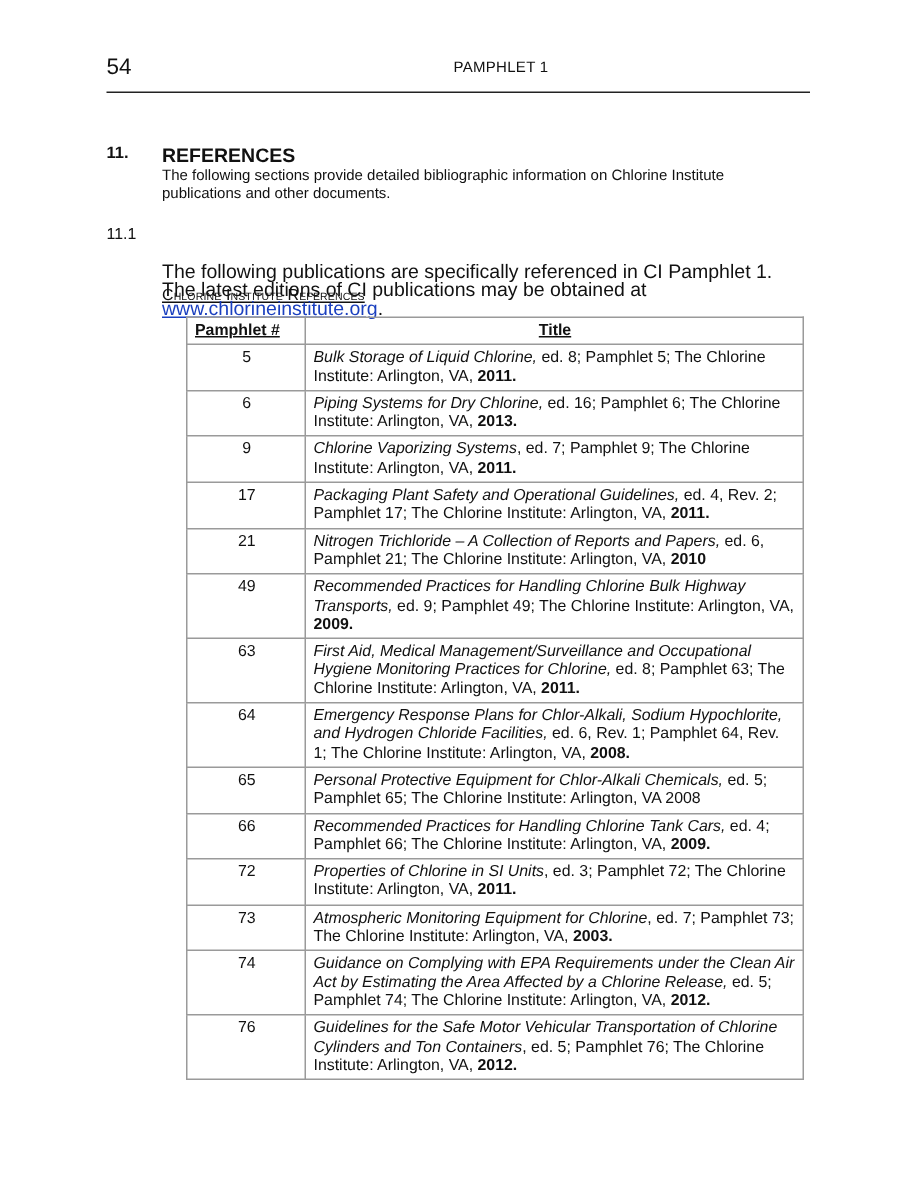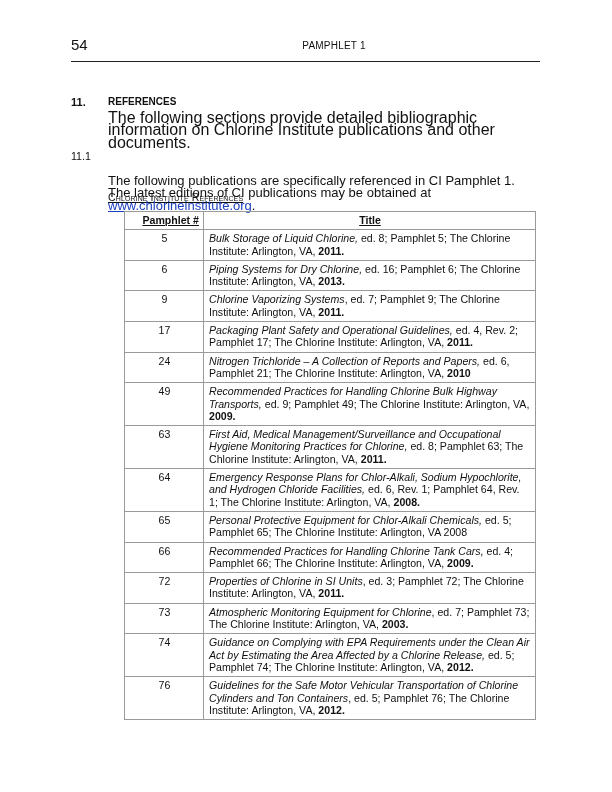--- a/index.html
+++ b/index.html
@@ -5,37 +5,37 @@
     html, body { margin: 0; padding: 0; background: #ffffff; }
     body {
       width: 612px; height: 792px; position: relative; overflow: hidden;
       font-family: "Liberation Sans", sans-serif; color: #111;
     }
     .header-num { position: absolute; left: 71px; top: 36px; font-size: 15px; }
     .header-title { position: absolute; left: 0; width: 612px; top: 40px; text-align: center; font-size: 10px; letter-spacing: 0.2px; padding-left: 28px; }
     .header-rule { position: absolute; left: 71px; width: 469px; top: 61px; border-top: 1px solid #222; }
 
     .sec-num { position: absolute; left: 71px; top: 96px; font-size: 11px; font-weight: bold; }
-    .sec-title { position: absolute; left: 108px; top: 96px; font-size: 10px; font-weight: bold; text-align: right; }
-    .sec-body { position: absolute; left: 108px; top: 112px; width: 430px; font-size: 16px; line-height: 12.3px; }
+    .sec-title { position: absolute; left: 108px; top: 96px; font-size: 13px; font-weight: bold; text-align: right; }
+    .sec-body { position: absolute; left: 108px; top: 112px; width: 430px; font-size: 10px; line-height: 12.3px; }
 
     .sub-num { position: absolute; left: 71px; top: 150px; font-size: 10.6px; text-align: right; }
     .sub-title { position: absolute; left: 108px; top: 150px; font-size: 10.6px; text-decoration: underline; font-variant: small-caps; letter-spacing: 0.1px; margin-top: 41px; }
     .sub-body { position: absolute; left: 108px; top: 175px; width: 420px; font-size: 13px; line-height: 12.3px; }
     .link { color: #1a3fbf; text-decoration: underline; }
 
     table.refs {
       position: absolute; left: 124px; top: 211px; width: 412px;
       border-collapse: collapse; font-size: 10.6px; line-height: 12.3px;
     }
     table.refs td, table.refs th {
       border: 1px solid #9a9a9a; vertical-align: top; padding: 2px 4px 3px 5px;
     }
     table.refs th { font-weight: bold; text-decoration: underline; padding-top: 2px; padding-bottom: 3px; }
-    th.c1 { width: 69px; text-align: right; margin-left: 48px; }
+    th.c1 { width: 69px; text-align: left; margin-left: 48px; }
     th.c2 { text-align: center; }
     td.c1 { text-align: center; }
     td.c2 { text-align: left; }
     .it { font-style: italic; }
     .b { font-weight: bold; }
   </style>
 </head>
 <body>
 
 <div>
@@ -74,21 +74,21 @@
       </tr>
       <tr>
         <td class="c1">9</td>
         <td class="c2"><span class="it">Chlorine Vaporizing Systems</span><span>, ed. 7; Pamphlet 9; The Chlorine Institute: Arlington, VA, </span><span class="b">2011.</span></td>
       </tr>
       <tr>
         <td class="c1">17</td>
         <td class="c2"><span class="it">Packaging Plant Safety and Operational Guidelines,</span><span> ed. 4, Rev. 2; Pamphlet 17; The Chlorine Institute: Arlington, VA, </span><span class="b">2011.</span></td>
       </tr>
       <tr>
-        <td class="c1">24</td>
+        <td class="c1">21</td>
         <td class="c2"><span class="it">Nitrogen Trichloride – A Collection of Reports and Papers,</span><span> ed. 6, Pamphlet 21; The Chlorine Institute: Arlington, VA, </span><span class="b">2010</span></td>
       </tr>
       <tr>
         <td class="c1">49</td>
         <td class="c2"><span class="it">Recommended Practices for Handling Chlorine Bulk Highway Transports,</span><span> ed. 9; Pamphlet 49; The Chlorine Institute: Arlington, VA, </span><span class="b">2009.</span></td>
       </tr>
       <tr>
         <td class="c1">63</td>
         <td class="c2"><span class="it">First Aid, Medical Management/Surveillance and Occupational Hygiene Monitoring Practices for Chlorine,</span><span> ed. 8; Pamphlet 63; The Chlorine Institute: Arlington, VA, </span><span class="b">2011.</span></td>
       </tr>

